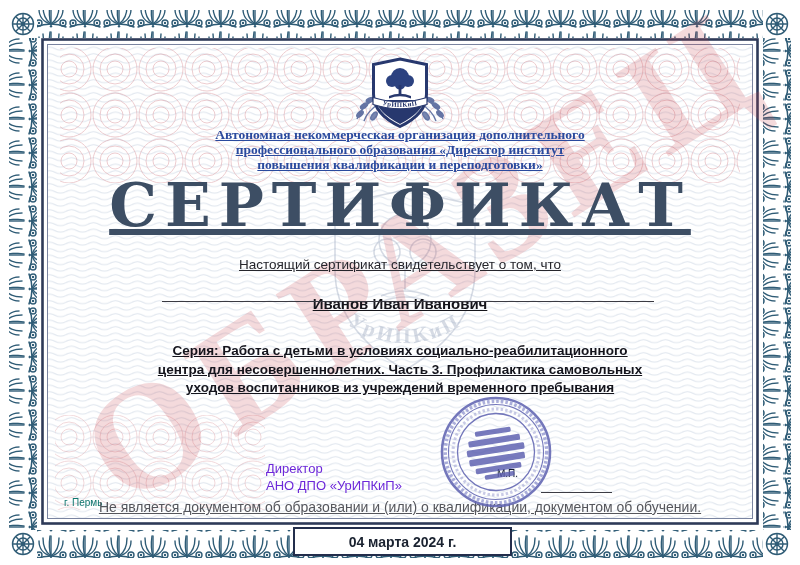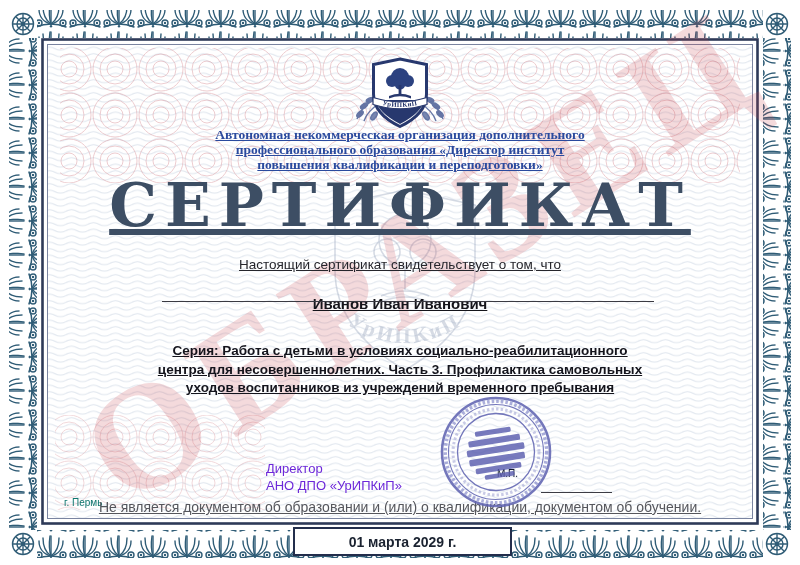--- a/index.html
+++ b/index.html
@@ -198,16 +198,16 @@
     <div>Директор</div>
     <div>АНО ДПО «УрИПКиП»</div>
   </div>
   <div class="abs city">г. Пермь</div>
   <div class="abs mp">М.П.</div>
   <div class="abs sig-line"></div>
 
   <div class="abs center disclaimer">Не является документом об образовании и (или) о квалификации, документом об обучении.</div>
 
   <div class="abs datebox">
-    <span>01 марта 2029 г.</span>
+    <span>04 марта 2024 г.</span>
   </div>
 
 </div>
 
 </body></html>

